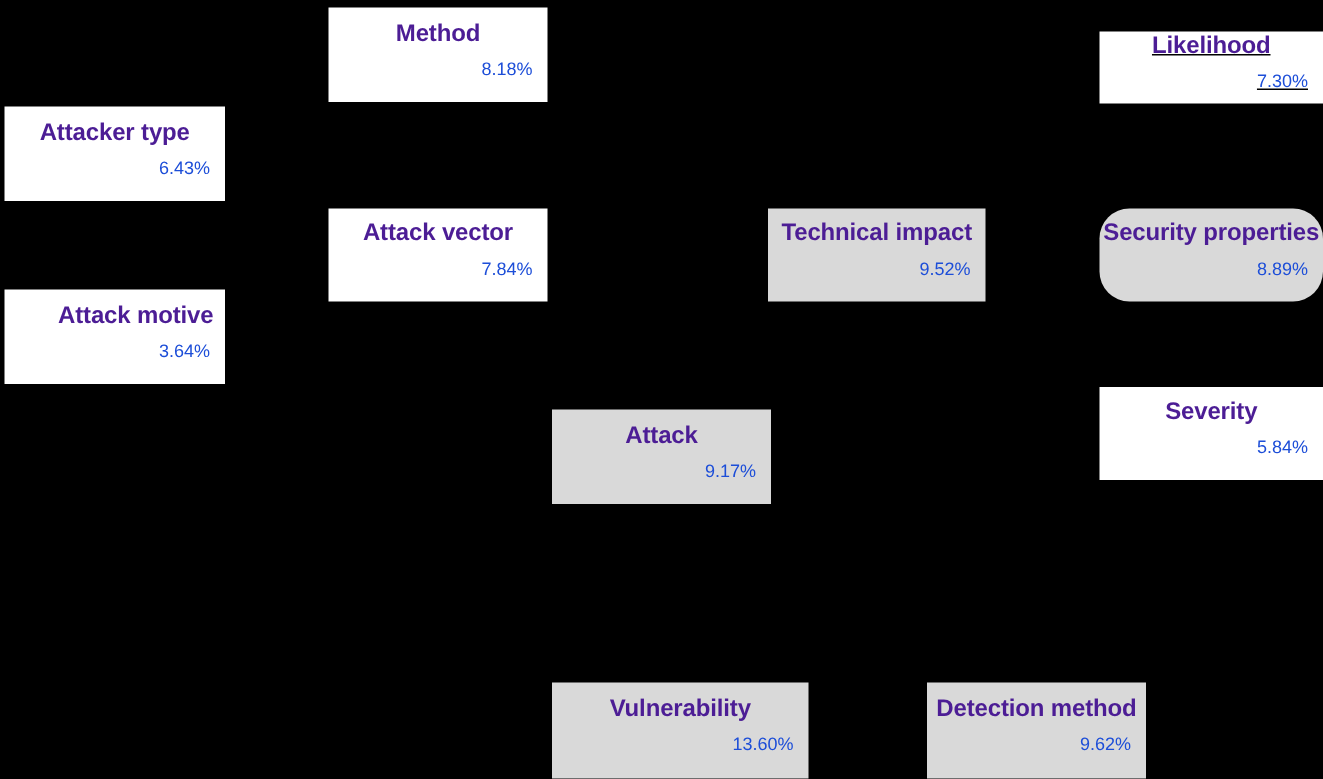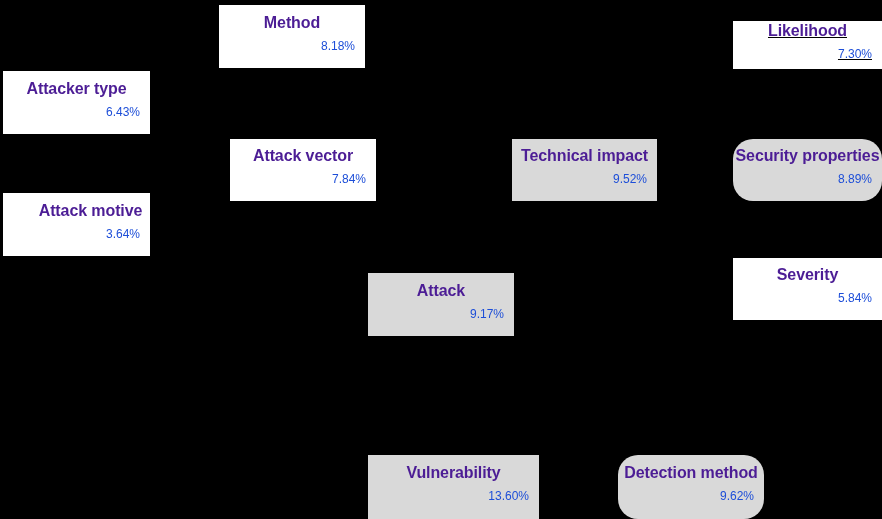--- a/index.html
+++ b/index.html
@@ -59,21 +59,21 @@
       <div class="node-value">8.18%</div>
     </div>
     <div class="node fill-white" style="left: 733px; top: 21px; width: 149px; height: 48px; text-decoration: underline;">
       <div class="node-label">Likelihood</div>
       <div class="node-value">7.30%</div>
     </div>
     <div class="node fill-white" style="left: 3px; top: 71px; width: 147px; height: 63px;">
       <div class="node-label">Attacker type</div>
       <div class="node-value">6.43%</div>
     </div>
-    <div class="node fill-white" style="left: 219px; top: 139px; width: 146px; height: 62px; margin-left: 11px;">
+    <div class="node fill-white" style="left: 219px; top: 139px; width: 146px; height: 62px;">
       <div class="node-label">Attack vector</div>
       <div class="node-value">7.84%</div>
     </div>
     <div class="node fill-gray" style="left: 512px; top: 139px; width: 145px; height: 62px;">
       <div class="node-label">Technical impact</div>
       <div class="node-value">9.52%</div>
     </div>
     <div class="node fill-gray" style="left: 733px; top: 139px; width: 149px; height: 62px; border-radius: 20px;">
       <div class="node-label">Security properties</div>
       <div class="node-value">8.89%</div>
@@ -87,17 +87,17 @@
       <div class="node-value">5.84%</div>
     </div>
     <div class="node fill-gray" style="left: 368px; top: 273px; width: 146px; height: 63px;">
       <div class="node-label">Attack</div>
       <div class="node-value">9.17%</div>
     </div>
     <div class="node fill-gray" style="left: 368px; top: 455px; width: 171px; height: 64px;">
       <div class="node-label">Vulnerability</div>
       <div class="node-value">13.60%</div>
     </div>
-    <div class="node fill-gray" style="left: 618px; top: 455px; width: 146px; height: 64px; border-radius: 20px;">
+    <div class="node fill-gray" style="left: 618px; top: 455px; width: 146px; height: 64px;">
       <div class="node-label">Detection method</div>
       <div class="node-value">9.62%</div>
     </div>
   </div>
 
 </body></html>

